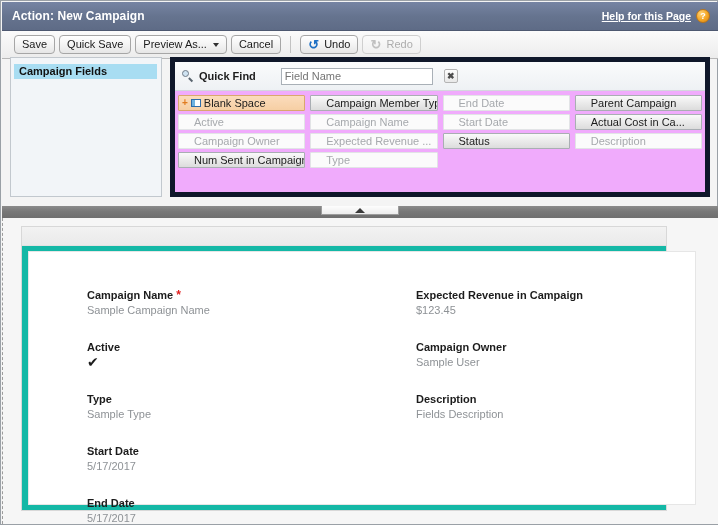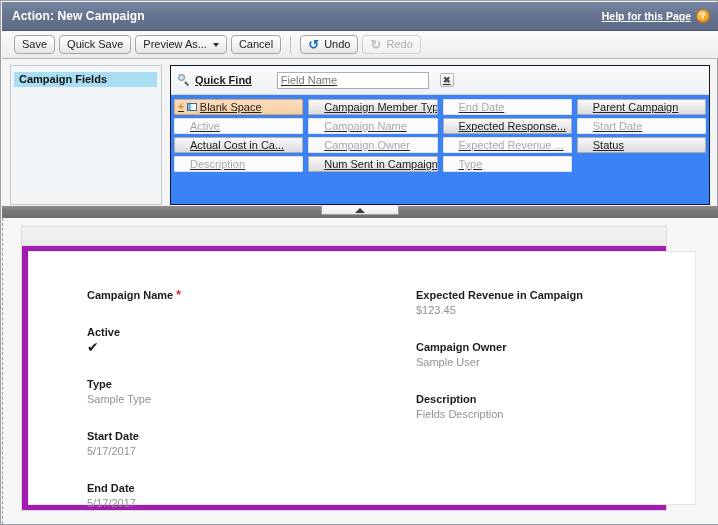--- a/index.html
+++ b/index.html
@@ -124,21 +124,21 @@
     font-size: 13px;
     line-height: 12px;
     color: #1d6fc4;
     font-weight: bold;
   }
   .undo-glyph.dim { color: #c0c0c0; }
 
   
   #palette {
     position: absolute;
-    left: 9px; top: 64px;
+    left: 9px; top: 56px;
     width: 700px; height: 140px;
     box-sizing: border-box;
     border-radius: 24px;
   }
   #cat-panel {
     position: absolute;
     left: 0; top: 0;
     width: 152px; height: 140px;
     box-sizing: border-box;
     background: #f2f5f8;
@@ -153,23 +153,22 @@
     color: #111111;
     font-size: 11px;
     font-weight: bold;
     cursor: pointer;
   }
   #fields-panel {
     position: absolute;
     left: 160px; top: 0;
     width: 540px; height: 140px;
     box-sizing: border-box;
-    background: #3b82f6;
-    border: 1px solid #0f172a;
-    text-decoration: underline;
+    background: #f0abfc;
+    border: 5px solid #0f172a;
   }
 
   
   #quickfind {
     height: 28px;
     background: linear-gradient(to bottom, #fafbfc 0%, #eef1f4 100%);
     border-bottom: 1px solid #d3d8dd;
     display: flex;
     align-items: center;
     padding-left: 7px;
@@ -319,21 +318,21 @@
     width: 716px; height: 306px;
     background: #f6f6f6;
     border-left: 1px dashed #9c9c9c;
     box-sizing: border-box;
   }
   #preview-card {
     position: absolute;
     left: 18px; top: 8px;
     width: 646px; height: 285px;
     box-sizing: border-box;
-    background: #a21caf;
+    background: #14b8a6;
     border: 1px solid #d8d8d8;
   }
   #preview-head {
     height: 18px;
     background: linear-gradient(to bottom, #f2f2f2 0%, #eaeaea 100%);
     border-bottom: 1px solid #e2e2e2;
   }
   #preview-body {
     position: absolute;
     left: 6px; top: 24px;
@@ -434,21 +433,20 @@
           <div class="fcell blank">
             <span class="blank-plus">+</span>
             <span class="blank-box"></span>
             <span>Blank Space</span>
           </div>
           <div class="fcell enabled">Campaign Member Type</div>
           <div class="fcell used">End Date</div>
           <div class="fcell enabled">Parent Campaign</div>
           <div class="fcell used">Active</div>
           <div class="fcell used">Campaign Name</div>
-          <div class="fcell enabled">Expected Response...</div>
           <div class="fcell used">Start Date</div>
           <div class="fcell enabled">Actual Cost in Ca...</div>
           <div class="fcell used">Campaign Owner</div>
           <div class="fcell used">Expected Revenue ...</div>
           <div class="fcell enabled">Status</div>
           <div class="fcell used">Description</div>
           <div class="fcell enabled">Num Sent in Campaign</div>
           <div class="fcell used">Type</div>
         </div>
 
@@ -462,20 +460,21 @@
   </div>
 
   <div id="preview-outer">
     <div id="preview-card">
       <div id="preview-head"></div>
       <div id="preview-body">
         <div id="form-cols">
           <div class="form-col left" id="col-left">
               <div class="frow">
                 <div class="flabel"><span>Campaign Name</span><span class="req">*</span></div>
+                <div class="fvalue">Sample Campaign Name</div>
               </div>
               <div class="frow">
                 <div class="flabel"><span>Active</span></div>
                 <div class="fcheck">✔</div>
               </div>
               <div class="frow">
                 <div class="flabel"><span>Type</span></div>
                 <div class="fvalue">Sample Type</div>
               </div>
               <div class="frow">

